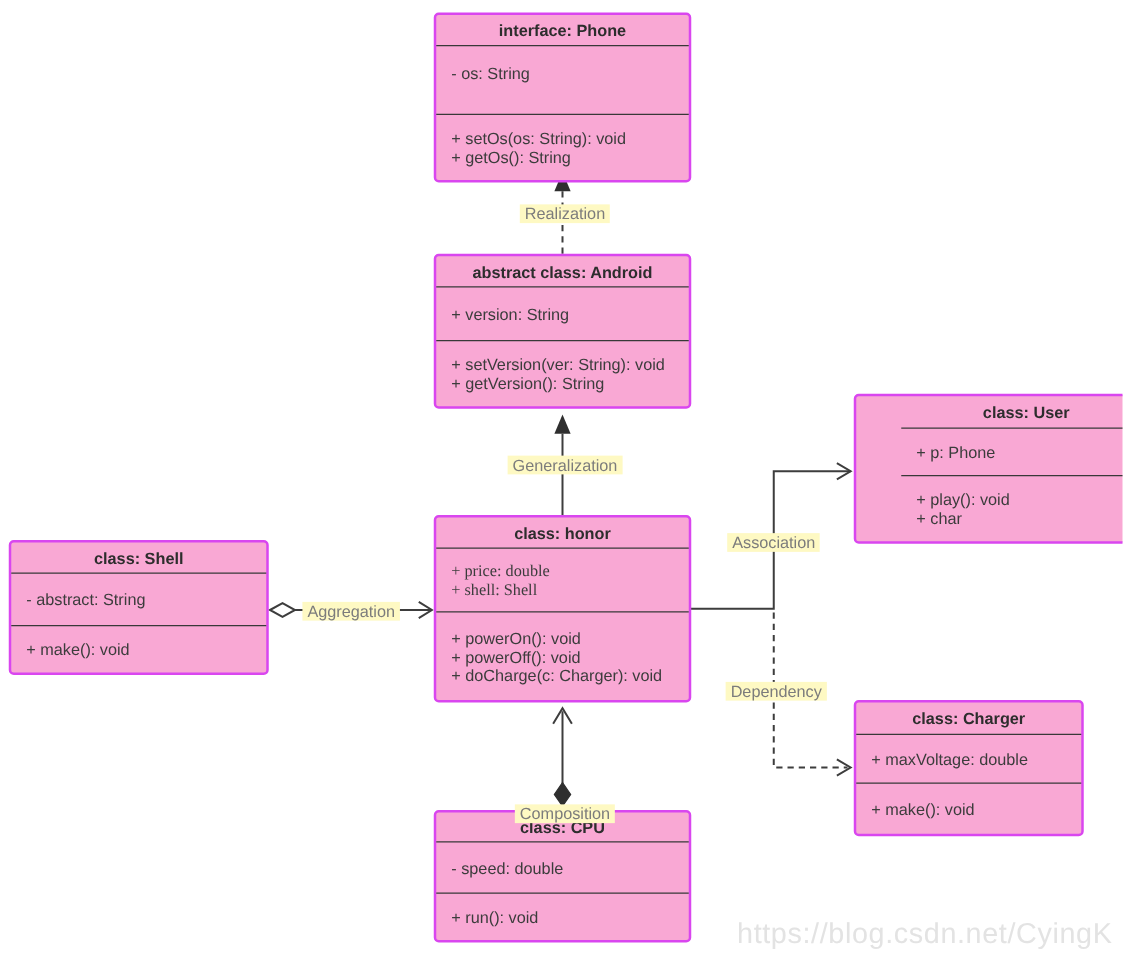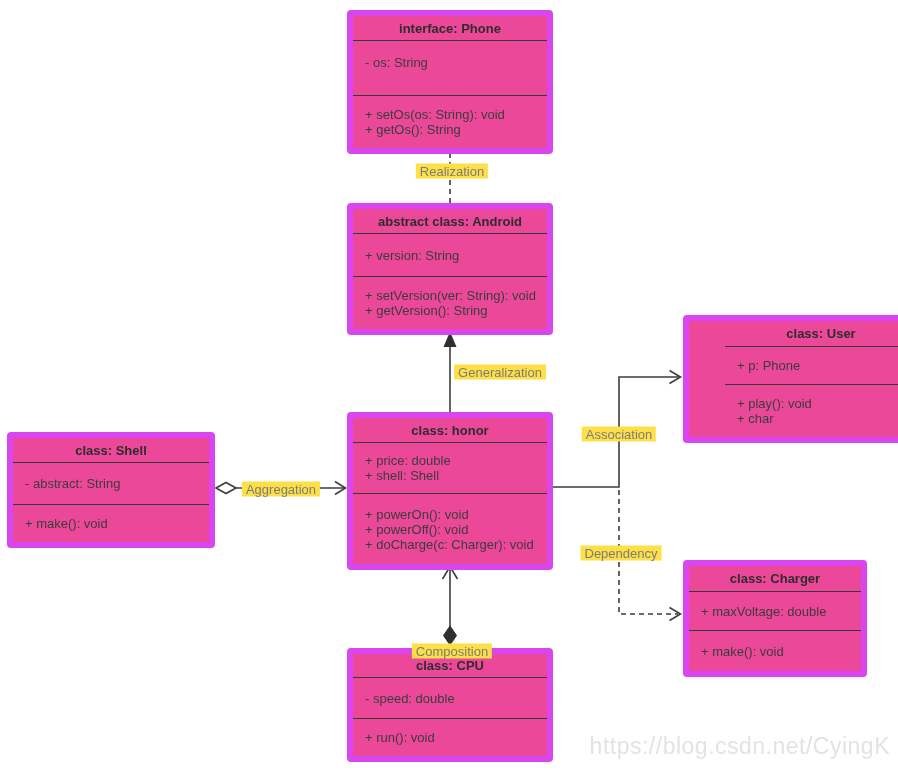--- a/index.html
+++ b/index.html
@@ -8,40 +8,40 @@
     position:relative;
     width:898px; height:770px;
     font-family:"Liberation Sans", sans-serif;
     overflow:hidden;
   }
   .connectors {
     position:absolute; left:0; top:0; width:898px; height:770px;
   }
   .uml-class {
     position:absolute;
-    background:#ec4899;
-    border:6px solid #d946ef;
+    background:#f9a8d4;
+    border:2px solid #d946ef;
     border-radius:4px;
   }
   .uml-title {
     display:flex; align-items:center; justify-content:center;
     font-size:13px; font-weight:bold; color:#2d2d2d;
     white-space:nowrap;
   }
   .uml-section {
     border-top:1.5px solid #383838;
     display:flex; flex-direction:column; justify-content:center;
     padding:0 12px;
     font-size:13px; color:#3c3c3c;
   }
   .uml-line { line-height:15px; white-space:nowrap; }
   .rel-label {
     position:absolute;
     transform:translate(-50%,-50%);
-    background:#fde047;
+    background:#fef9c3;
     padding:0 4px;
     font-size:13px;
     color:#7c7c7c;
     white-space:nowrap;
   }
   .watermark {
     position:absolute;
     right:8px; bottom:10px;
     font-size:23px;
     color:#e3e3e3;
@@ -102,21 +102,21 @@
     <div class="uml-line">+ version: String</div>
   </div>
   <div class="uml-section" style="height:53px;">
     <div class="uml-line">+ setVersion(ver: String): void</div>
     <div class="uml-line">+ getVersion(): String</div>
   </div>
 </div>
 
 <div class="uml-class" style="left:347px; top:412px; width:206px;">
   <div class="uml-title" style="height:24px;">class: honor</div>
-  <div class="uml-section" style="height:51px;">
+  <div class="uml-section" style="height:51px;font-family:Liberation Serif, serif;">
     <div class="uml-line">+ price: double</div>
     <div class="uml-line">+ shell: Shell</div>
   </div>
   <div class="uml-section" style="height:71px;">
     <div class="uml-line">+ powerOn(): void</div>
     <div class="uml-line">+ powerOff(): void</div>
     <div class="uml-line">+ doCharge(c: Charger): void</div>
   </div>
 </div>
 
@@ -155,19 +155,19 @@
   <div class="uml-title" style="height:23px;">class: CPU</div>
   <div class="uml-section" style="height:41px;">
     <div class="uml-line">- speed: double</div>
   </div>
   <div class="uml-section" style="height:38px;">
     <div class="uml-line">+ run(): void</div>
   </div>
 </div>
 
 <div class="rel-label" style="left:452px; top:171px;">Realization</div>
-<div class="rel-label" style="left:452px; top:372px;margin-left:48px;">Generalization</div>
+<div class="rel-label" style="left:452px; top:372px;">Generalization</div>
 <div class="rel-label" style="left:281px; top:489px;">Aggregation</div>
 <div class="rel-label" style="left:619px; top:434px;">Association</div>
 <div class="rel-label" style="left:621px; top:553px;">Dependency</div>
 <div class="rel-label" style="left:452px; top:608px;margin-top:43px;">Composition</div>
 
 <div class="watermark">https://blog.csdn.net/CyingK</div>
 
 </body></html>

